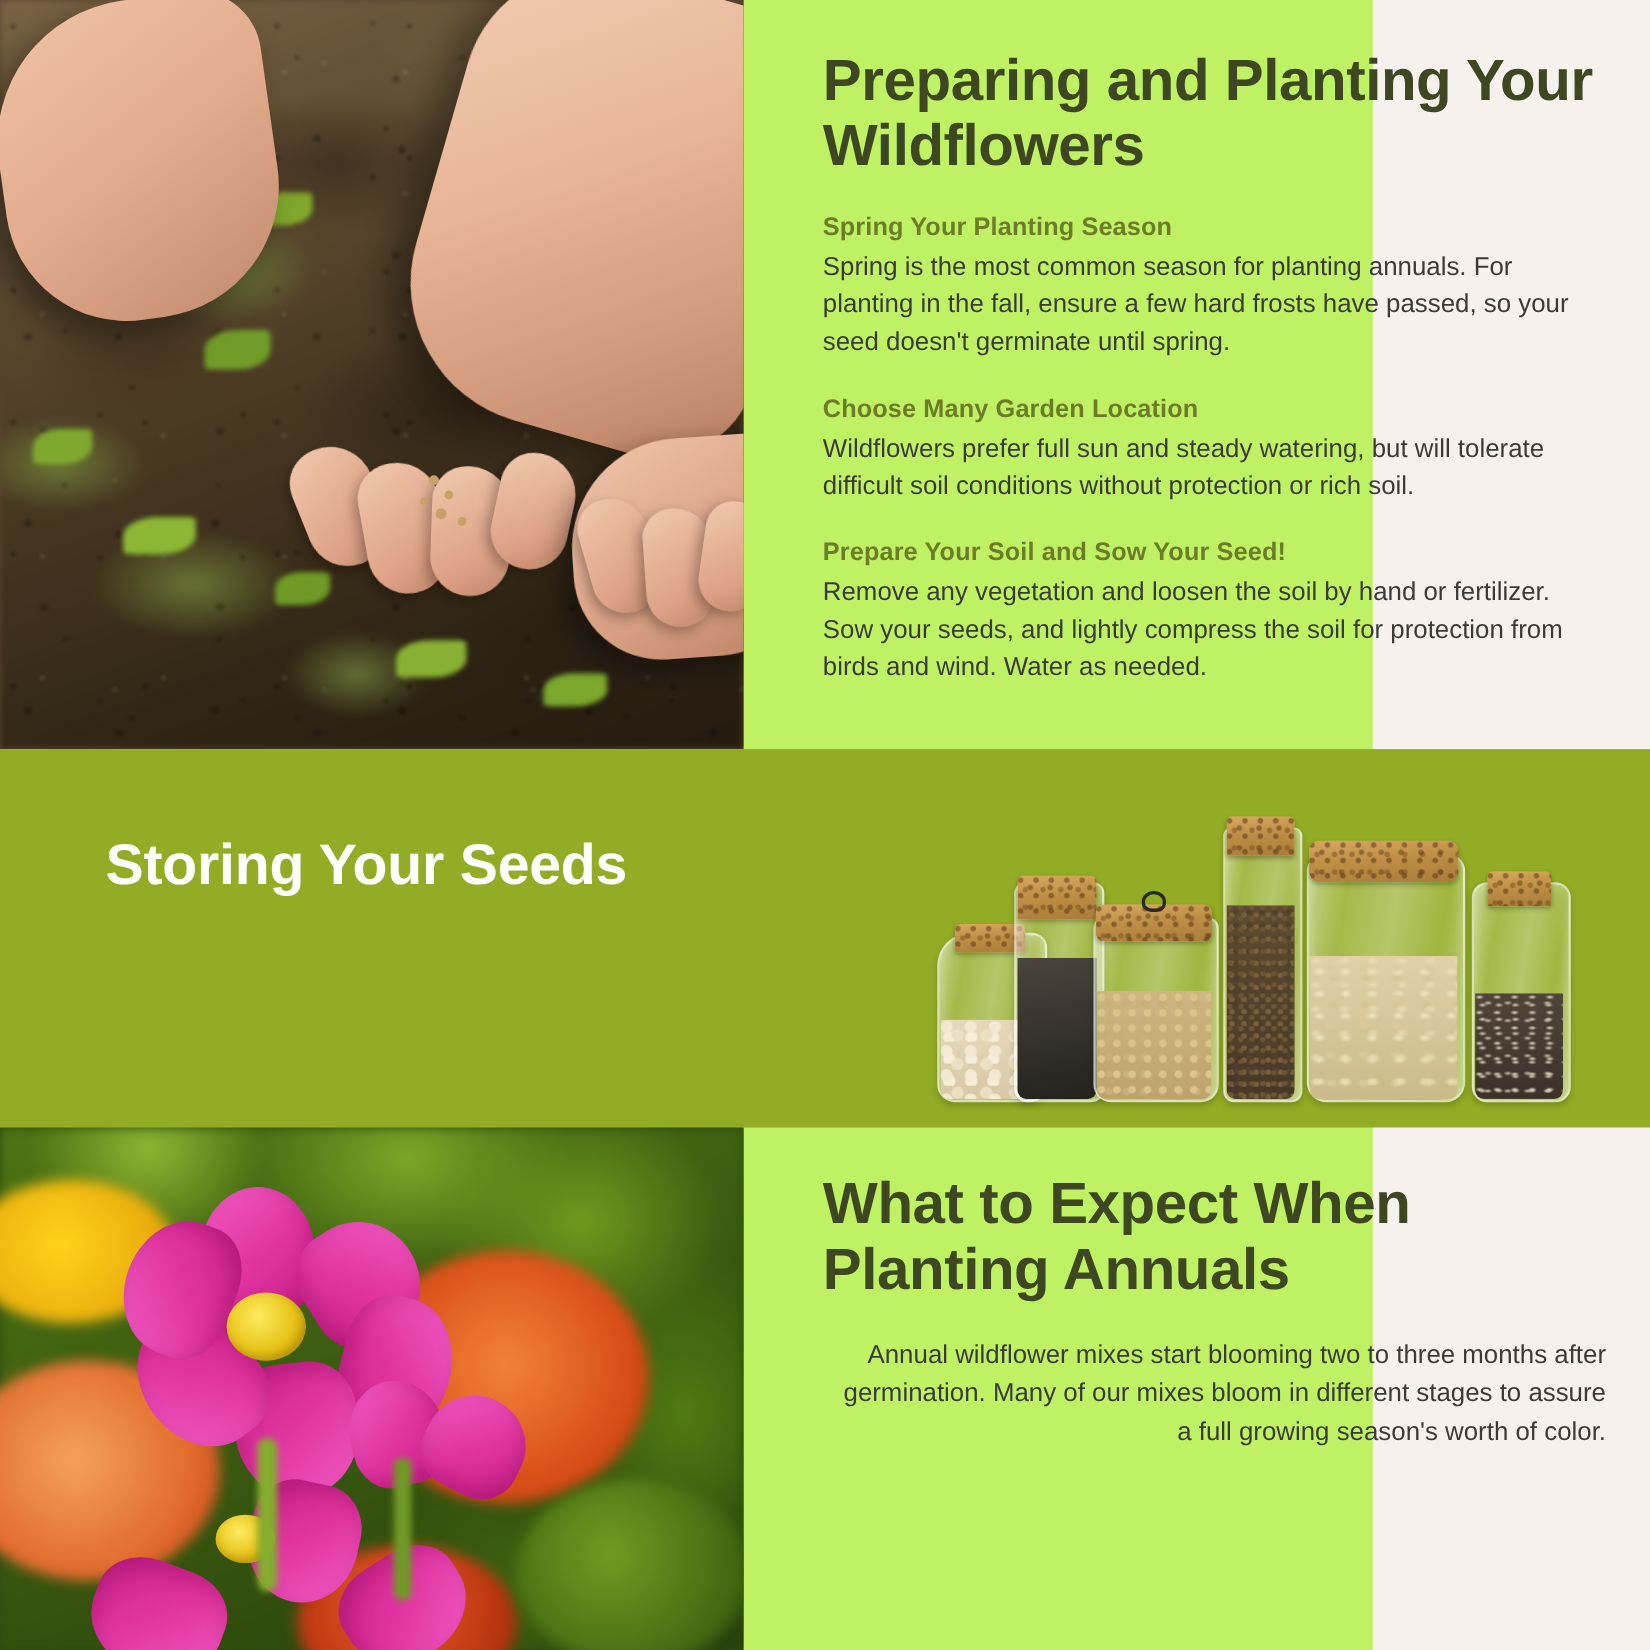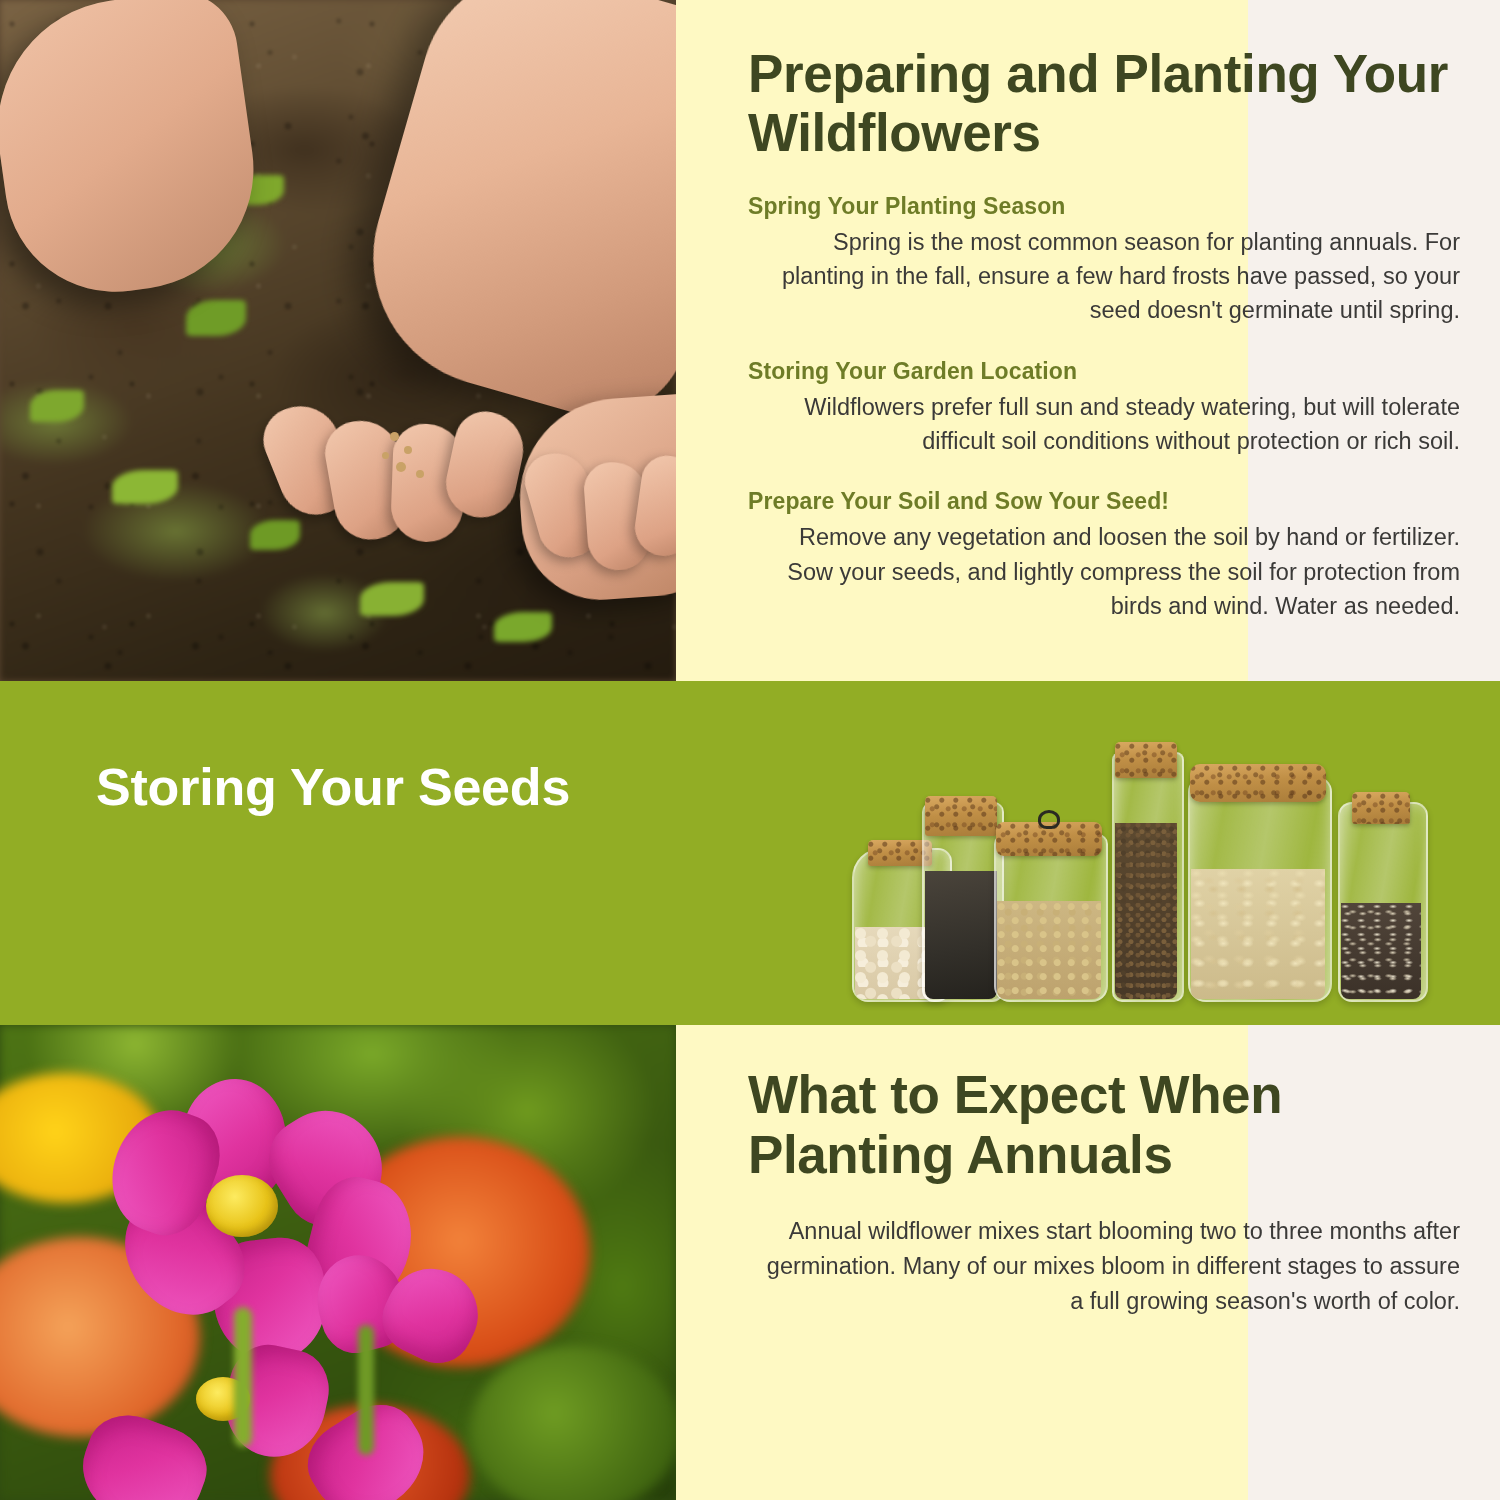--- a/index.html
+++ b/index.html
@@ -2,21 +2,21 @@
 <html><head>
 <meta charset="utf-8">
 <style>
   html,body{margin:0;padding:0;}
   body{
     width:1500px;height:1500px;
     background:#F6F1EC;
     font-family:"Liberation Sans", sans-serif;
     overflow:hidden;
   }
-  .page{position:relative;width:1248px;height:1500px;background:#fef9c3;}
+  .page{position:relative;width:1248px;height:1500px;background:#bef264;}
 
   
   .sec-top{position:absolute;left:0;top:0;width:1500px;height:681px;}
 
   .photo-soil{
     position:absolute;left:0;top:0;width:676px;height:681px;
     overflow:hidden;
     background:#5a4530;
   }
   .soil-base{
@@ -87,21 +87,21 @@
     margin:0;padding:44px 0 0 0;
     font-size:53px;line-height:1.12;font-weight:bold;
     color:#3E4721;letter-spacing:-.4px;
   }
   .block{margin-top:30px;}
   .block h3{
     margin:0 0 5px 0;font-size:23px;font-weight:bold;
     color:#6E7C27;letter-spacing:.1px;
   }
   .block p{
-    margin:0;font-size:23.5px;line-height:1.46;color:#3B3A38;text-align:right;
+    margin:0;font-size:23.5px;line-height:1.46;color:#3B3A38;
   }
 
   
   .sec-green{
     position:absolute;left:0;top:681px;width:1500px;height:344px;
     background:#92AD25;overflow:hidden;
   }
   h2.green-title{
     position:absolute;left:96px;top:76px;margin:0;
     font-size:52px;font-weight:bold;color:#FFFFFF;letter-spacing:-.2px;
@@ -220,21 +220,21 @@
 
     <div class="txt-top">
       <h1 class="headline">Preparing and Planting Your Wildflowers</h1>
 
       <div class="block">
         <h3>Spring Your Planting Season</h3>
         <p>Spring is the most common season for planting annuals. For planting in the fall, ensure a few hard frosts have passed, so your seed doesn't germinate until spring.</p>
       </div>
 
       <div class="block">
-        <h3>Storing Your Garden Location</h3>
+        <h3>Choose Many Garden Location</h3>
         <p>Wildflowers prefer full sun and steady watering, but will tolerate difficult soil conditions without protection or rich soil.</p>
       </div>
 
       <div class="block">
         <h3>Prepare Your Soil and Sow Your Seed!</h3>
         <p>Remove any vegetation and loosen the soil by hand or fertilizer. Sow your seeds, and lightly compress the soil for protection from birds and wind. Water as needed.</p>
       </div>
     </div>
   </div>
 

